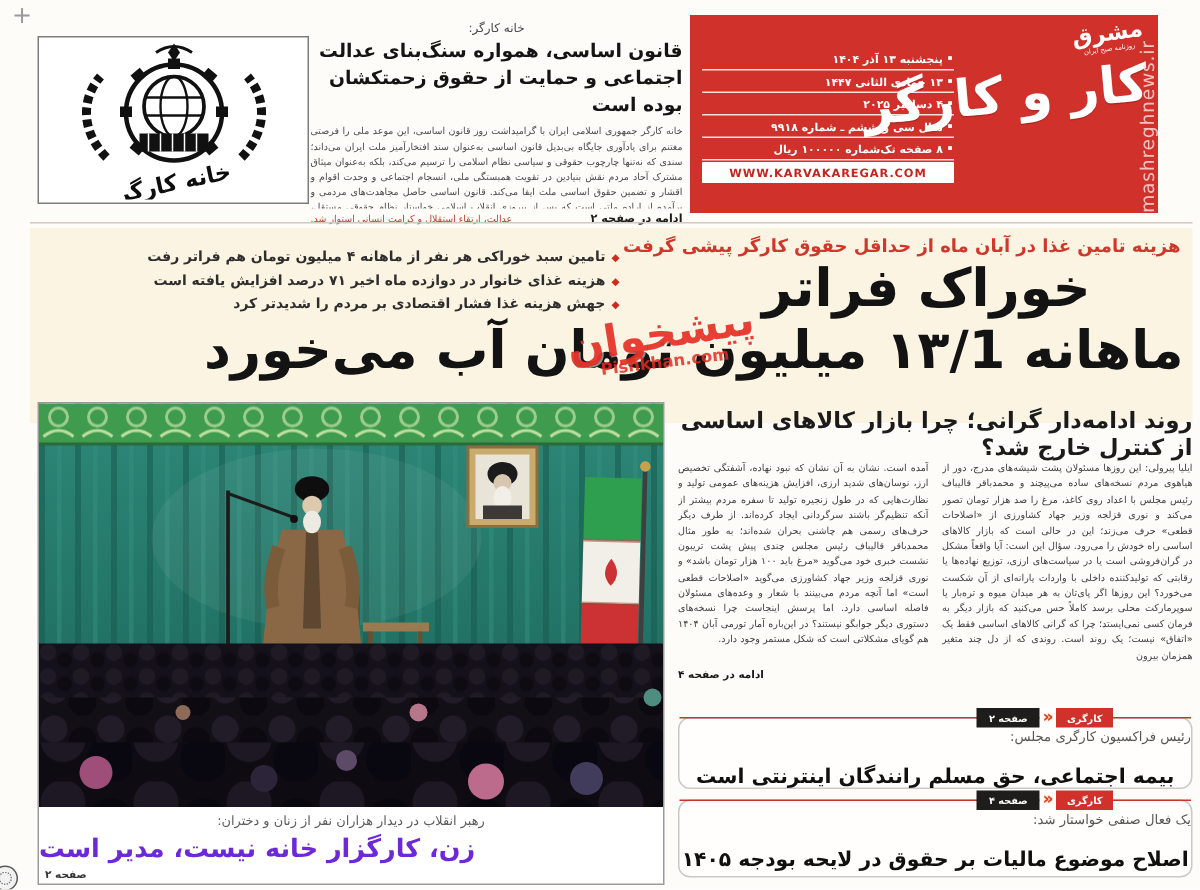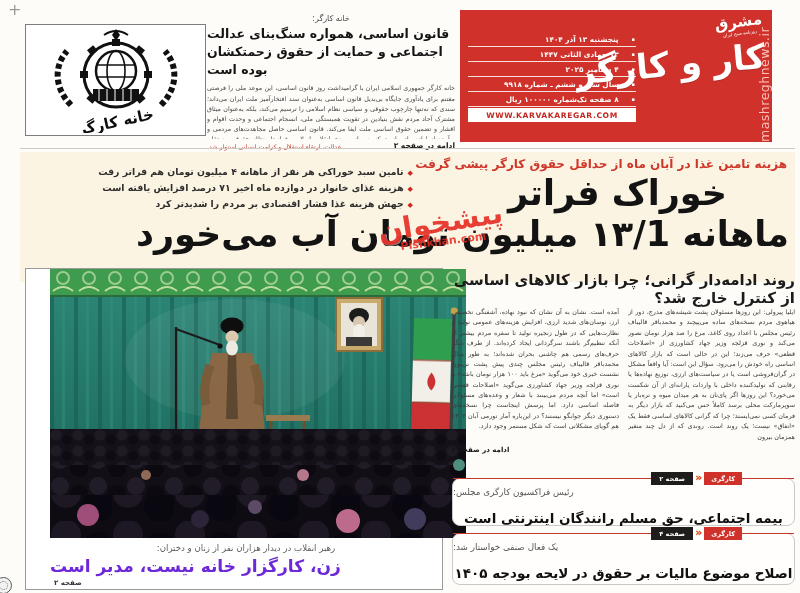--- a/index.html
+++ b/index.html
@@ -7,56 +7,56 @@
   body { font-family:"DejaVu Sans", sans-serif; }
   .page { position:relative; width:800px; height:593px; background:#fdfcf9; overflow:hidden; }
 
   .crop-mark { position:absolute; left:8px; top:0px; color:#9a9a9a; font-size:16px; }
 
   
   .logo-box { position:absolute; left:25px; top:24px; width:181px; height:112px;
               background:#fff; border:1px solid #7d7d7d; display:flex; align-items:center; justify-content:center; }
   .top-story { position:absolute; left:207px; top:14px; width:248px; height:136px; direction:rtl; }
   .top-story .kick { font-size:8px; color:#4a4a4a; text-align:center; margin-bottom:2px; }
-  .top-story h2 { font-size:12.5px; font-weight:bold; color:#141414; text-align:left; line-height:1.45; margin-bottom:4px; }
+  .top-story h2 { font-size:12.5px; font-weight:bold; color:#141414; text-align:right; line-height:1.45; margin-bottom:4px; }
   .top-story .body { font-size:6.3px; color:#474747; text-align:justify; line-height:1.62; height:56px; overflow:hidden; }
   .top-story .foot { display:flex; flex-direction:row; justify-content:space-between; align-items:flex-end; margin-top:2px;gap:25px; }
   .top-story .tail { font-size:6.3px; color:#c43a2d; }
   .top-story .cont { font-size:7.5px; font-weight:bold; color:#1c1c1c; }
 
   .masthead { position:absolute; left:460px; top:10px; width:312px; height:132px; background:#d0312a; }
   .masthead .title { position:absolute; right:4px; top:34px; width:195px; color:#fff; font-size:34px; font-weight:bold;
                      direction:rtl; text-align:center; transform:rotate(-5deg); letter-spacing:-1px;
                      text-shadow:0 1px 0 rgba(0,0,0,.15); }
   .masthead .pub { position:absolute; right:10px; top:3px; color:#fff; text-align:center; transform:rotate(-8deg); }
   .masthead .pub .pname { font-size:15px; font-weight:bold; }
   .masthead .pub .ptag { font-size:4.5px; letter-spacing:1px; }
   .datebox { position:absolute; left:8px; top:22px; width:168px; direction:rtl; }
-  .datebox .row { display:flex; align-items:center; gap:13px; color:#fff; font-size:7.3px; font-weight:bold;
+  .datebox .row { display:flex; align-items:center; gap:3px; color:#fff; font-size:7.3px; font-weight:bold;
                   border-bottom:1px solid rgba(255,255,255,.85); padding:2.5px 1px; }
   .datebox .sq { font-size:5px; line-height:1; }
   .datebox .site { background:#fff; color:#c1271f; font-size:7.6px; font-weight:bold; text-align:center;
                    padding:2.5px 0; letter-spacing:.6px; margin-top:1px; direction:ltr; }
   .side-wm { position:absolute; left:757px; top:12px; height:130px; color:rgba(255,219,214,.85);
              font-size:12.5px; writing-mode:vertical-rl; transform:rotate(180deg); letter-spacing:.5px; }
   .header-rule { position:absolute; left:20px; top:148px; width:775px; height:1px; background:#cfcac0; }
 
   
   .lead { position:absolute; left:20px; top:152px; width:775px; height:130px; background:#fbf4e2;padding-left:20px; }
   .lead .kick { position:absolute; top:5px; right:8px; font-size:12px; font-weight:bold; color:#d0372b; direction:rtl; }
   .lead .h1a { position:absolute; top:21px; right:68px; font-size:35px; font-weight:900; color:#131313; direction:rtl; letter-spacing:-1px; }
   .lead .h1b { position:absolute; top:62px; right:6px; font-size:35px; font-weight:900; color:#131313; direction:rtl; letter-spacing:-1px; }
   .lead .bullets { position:absolute; top:12px; right:382px; width:375px; direction:rtl; }
   .lead .bullets .b-row { display:flex; gap:4px; align-items:baseline; font-size:9.3px; font-weight:bold;
                           color:#2e2e2e; line-height:1.68; }
   .lead .bullets .dia { color:#cf2a22; font-size:7px; }
   .lead .pref { position:absolute; left:7px; bottom:7px; font-size:7.5px; font-weight:bold; color:#333; }
 
   
-  .photo-box { position:absolute; left:25px; top:268px; width:418px; height:322px; border:1px solid #9a9a9a; background:#fff;padding-left:24px; }
+  .photo-box { position:absolute; left:25px; top:268px; width:418px; height:322px; border:1px solid #9a9a9a; background:#fff; }
   .photo-box svg.photo { display:block; }
   .photo-cap { position:relative; height:51px; }
   .photo-cap .ck { font-size:8.6px; color:#5c5c5c; text-align:center; padding-top:5px; direction:rtl; }
   .photo-cap .ch { font-size:17px; font-weight:bold; color:#6d28d9; text-align:left; margin-top:3px; direction:rtl; }
   .photo-cap .pref { position:absolute; left:4px; bottom:2px; font-size:7px; font-weight:bold; color:#333; }
 
   
   .analysis { position:absolute; left:452px; top:271px; width:343px; direction:rtl; }
   .analysis .kick { font-size:15px; font-weight:bold; color:#1b1b1b; text-align:right; }
   .analysis h2 { font-size:17.5px; font-weight:900; color:#000; text-align:center; margin:4px 0 6px; letter-spacing:-.5px; }
@@ -66,21 +66,21 @@
 
   
   .news-box { position:absolute; left:452px; width:343px; border:1px solid #c9c9c9; border-radius:8px; background:#fffefc; }
   .news-box.b1 { top:478px; height:48px; }
   .news-box.b2 { top:533px; height:52px; }
   .news-box .topline { position:absolute; left:0; right:0; top:-1px; height:1px; background:#c0392b; }
   .chip { position:absolute; top:-7px; right:52px; display:flex; direction:rtl; align-items:stretch; height:13px; }
   .chip .tag { background:#d0312a; color:#fff; font-size:6.5px; font-weight:bold; padding:2px 7px; display:flex; align-items:center; }
   .chip .chev { color:#e8382a; font-size:11px; line-height:11px; padding:0 2px; background:#fff; font-weight:bold; text-shadow:0 0 1px #f0b23c; }
   .chip .pg { background:#1f1d1b; color:#fff; font-size:6.5px; font-weight:bold; padding:2px 8px; display:flex; align-items:center; }
-  .news-box .bk { font-size:8.8px; color:#555; text-align:left; padding-top:8px; direction:rtl; }
+  .news-box .bk { font-size:8.8px; color:#555; text-align:right; padding-top:8px; direction:rtl; }
   .news-box .bh { font-size:13.5px; font-weight:bold; color:#101010; text-align:center; margin-top:13px; direction:rtl; }
 
   
   .pishkhan { position:absolute; left:378px; top:205px; z-index:6; transform:rotate(-9deg); text-align:center; pointer-events:none; }
   .pishkhan .pk-cal { font-size:29px; font-weight:900; color:rgba(229,42,32,.9); direction:rtl; text-shadow:1px 1px 0 rgba(255,255,255,.5); }
   .pishkhan .pk-url { font-size:11px; font-weight:bold; color:rgba(229,42,32,.85); margin-top:-4px; transform:rotate(2deg); }
 
   .stamp { position:absolute; left:-5px; top:577px; width:17px; height:17px; border-radius:50%;
            border:1.5px solid #5a5a5a; background:#f2f2f2; }
   .stamp::after { content:""; position:absolute; inset:3px; border-radius:50%; border:1px dotted #777; }

